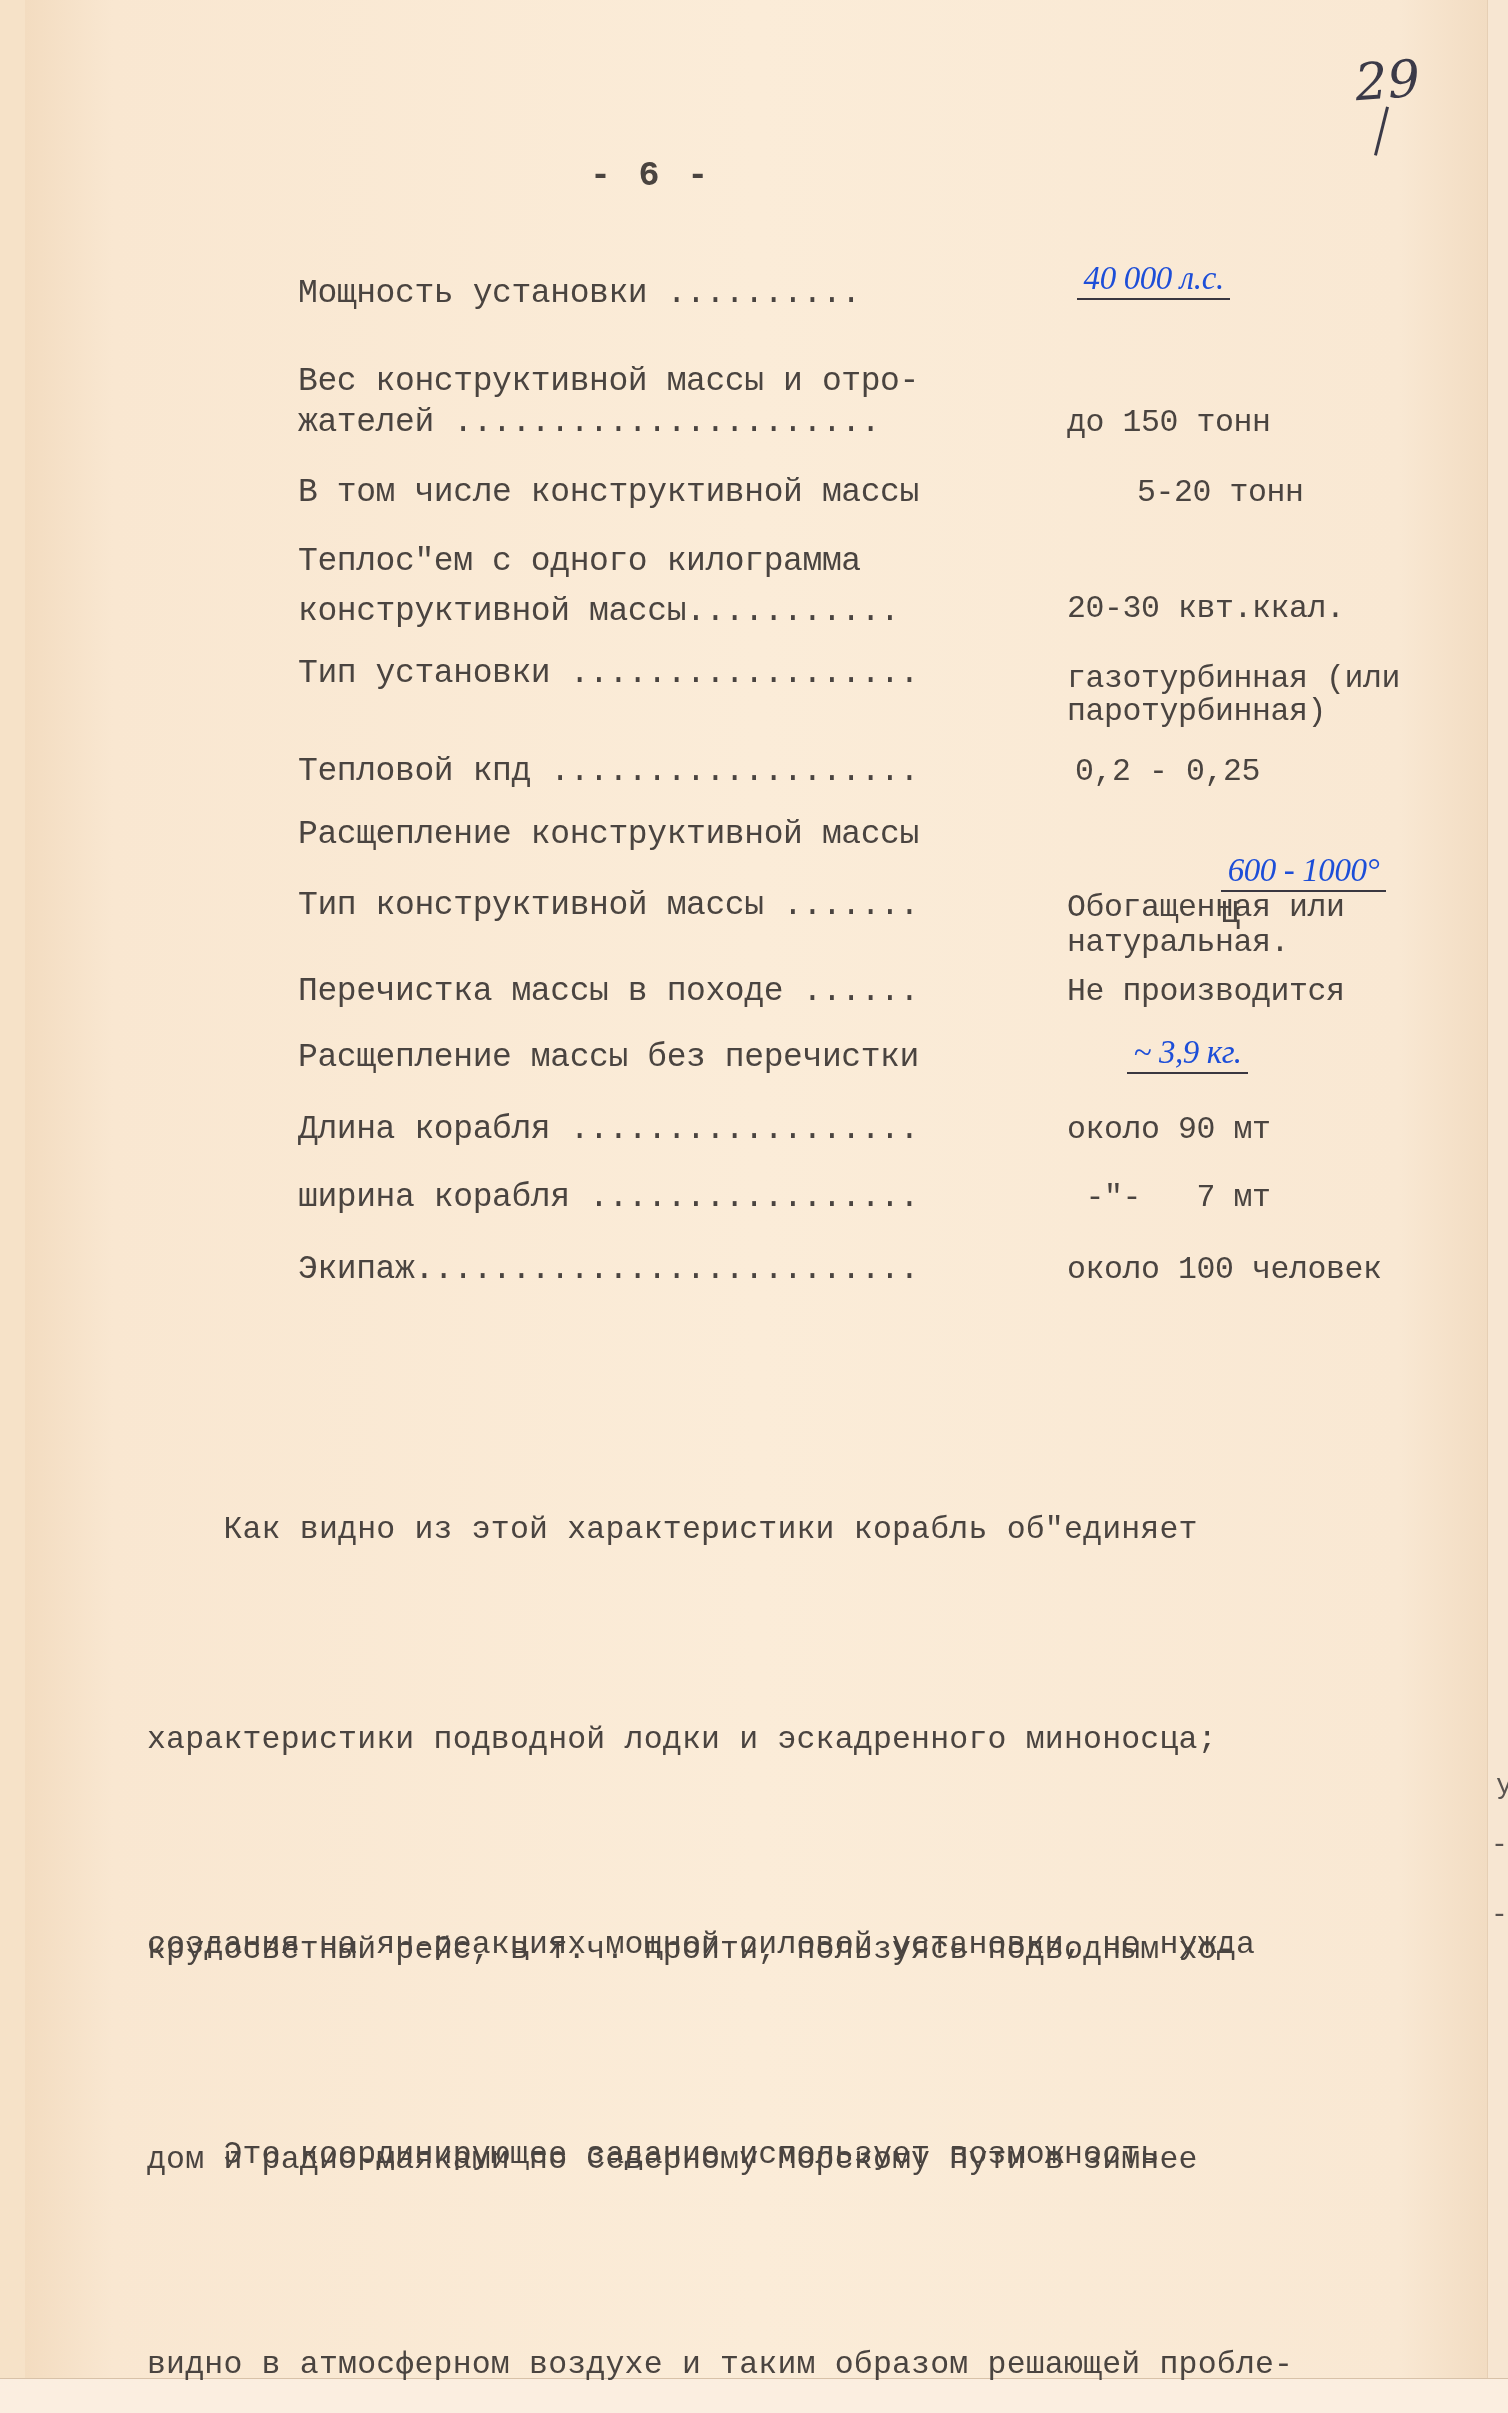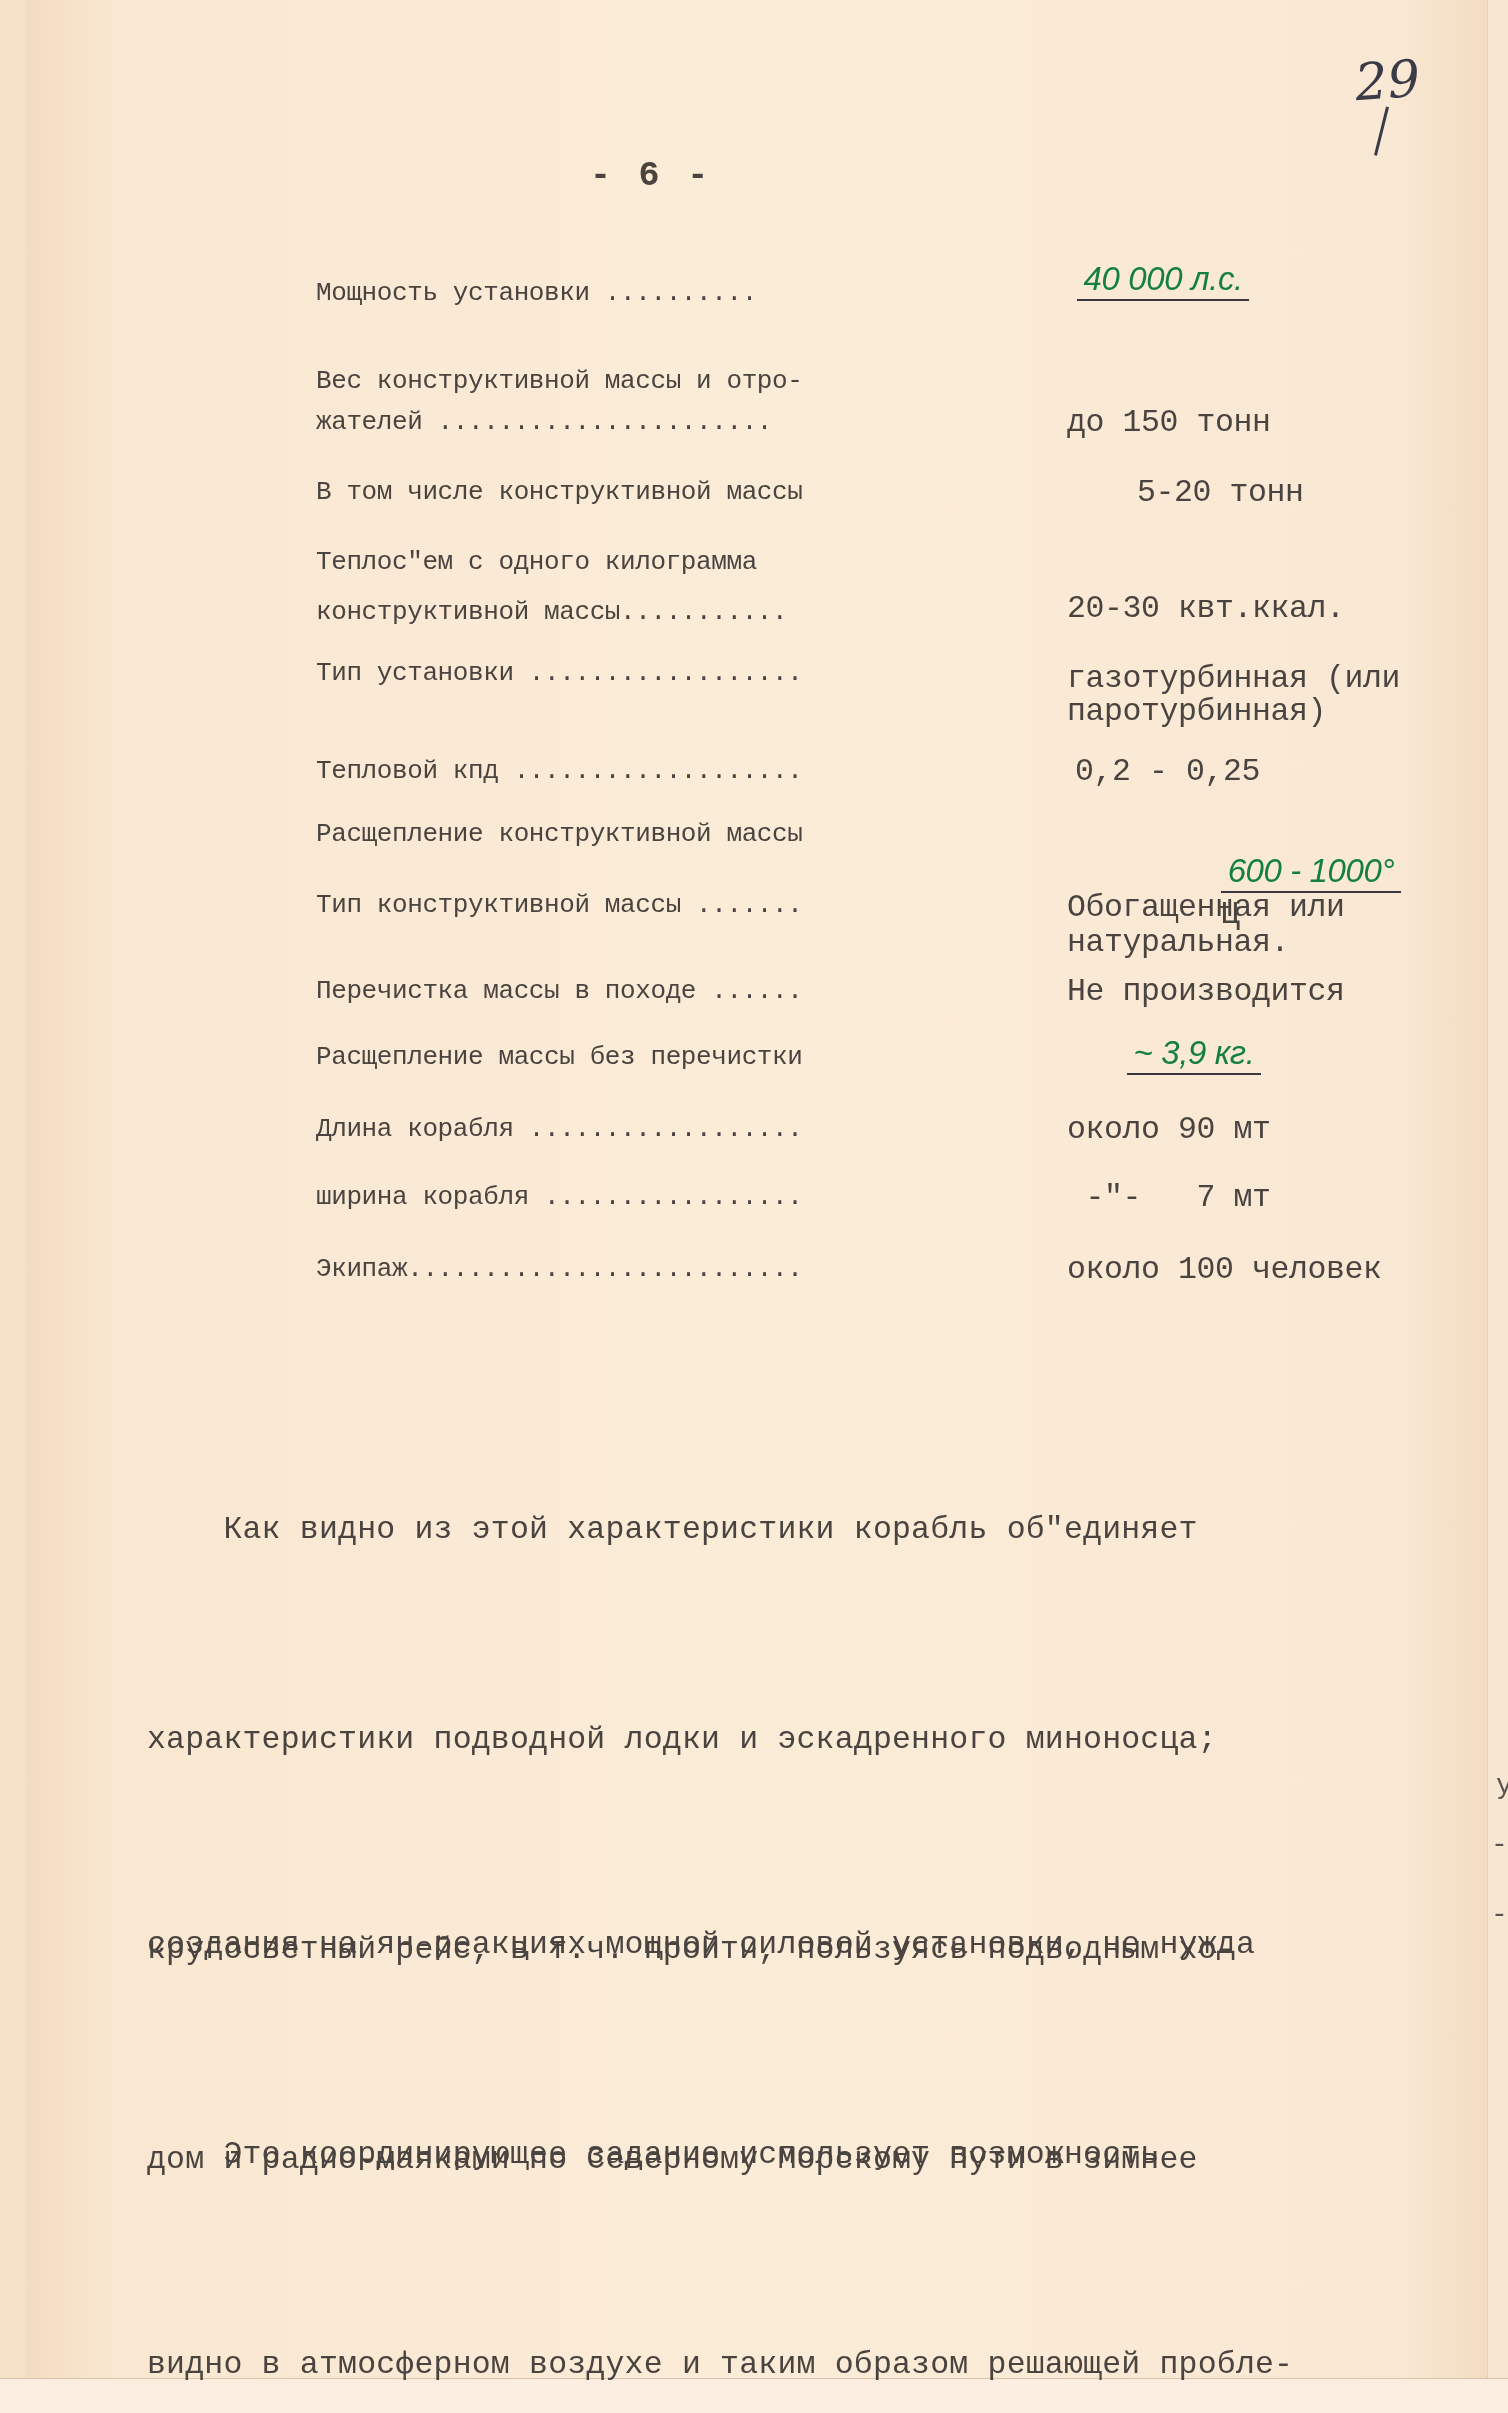--- a/index.html
+++ b/index.html
@@ -30,29 +30,29 @@
     position: absolute; left: 1380px; top: 106px; width: 2.5px; height: 50px;
     background: #3b3a48; transform: rotate(14deg);
   }
   .page-num {
     position: absolute; left: 590px; top: 156px; font-size: 35px; font-weight: bold; color: #4a4440;
     letter-spacing: 3.3px;
   }
   .specs { position: absolute; left: 0; top: 0; width: 1509px; }
   .row { position: absolute; left: 0; width: 1509px; }
   .lbl {
-    position: absolute; left: 316px; font-size: 26px; line-height: 41px; white-space: pre;
+    position: absolute; left: 298px; font-size: 33px; line-height: 41px; white-space: pre;
     letter-spacing: -0.4px;
   }
   .val {
     position: absolute; left: 1067px; font-size: 31.5px; line-height: 41px; white-space: pre;
     letter-spacing: -0.4px;
   }
   .hand {
-    font-family: Liberation Sans, sans-serif; font-style: italic; color: #15803d;
+    font-family: Liberation Serif, serif; font-style: italic; color: #1d4ed8;
     font-size: 33px; border-bottom: 2.5px solid #3a3740; padding: 0 6.6px 1.7px 6.6px;
   }
   .para {
     position: absolute; left: 147px; width: 1309px; font-size: 31.5px; line-height: 70px;
     letter-spacing: 0.2px; white-space: pre;
   }
   .margin-mark { position: absolute; font-size: 28px; color: #5a5450; }
 </style>
 </head>
 <body>

